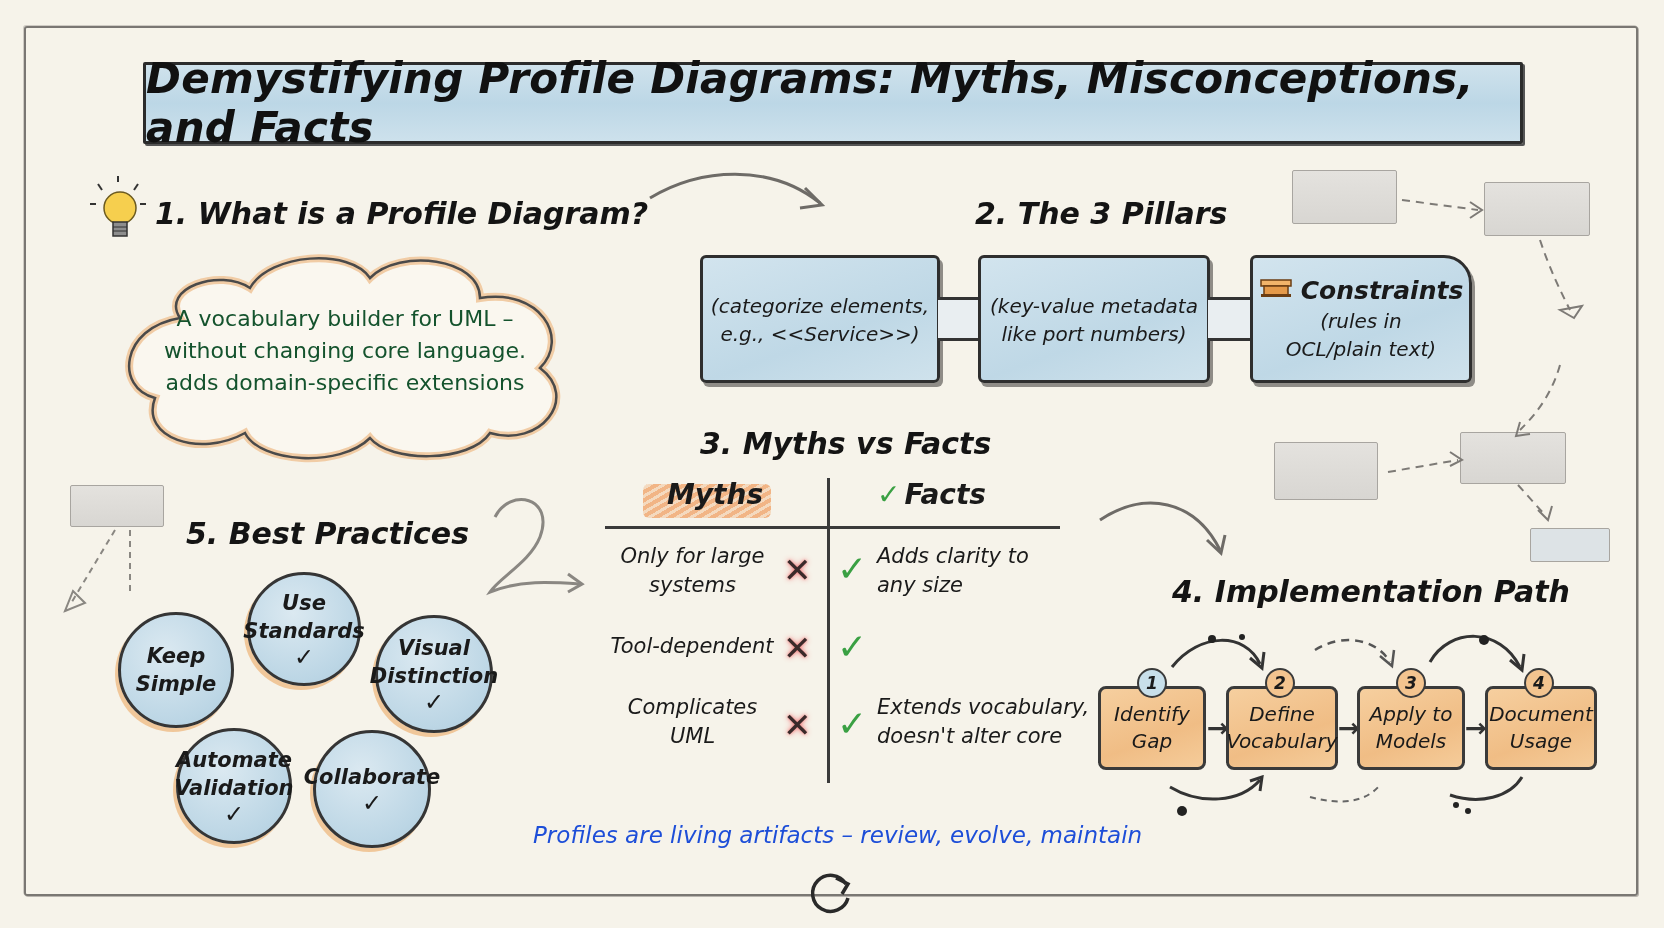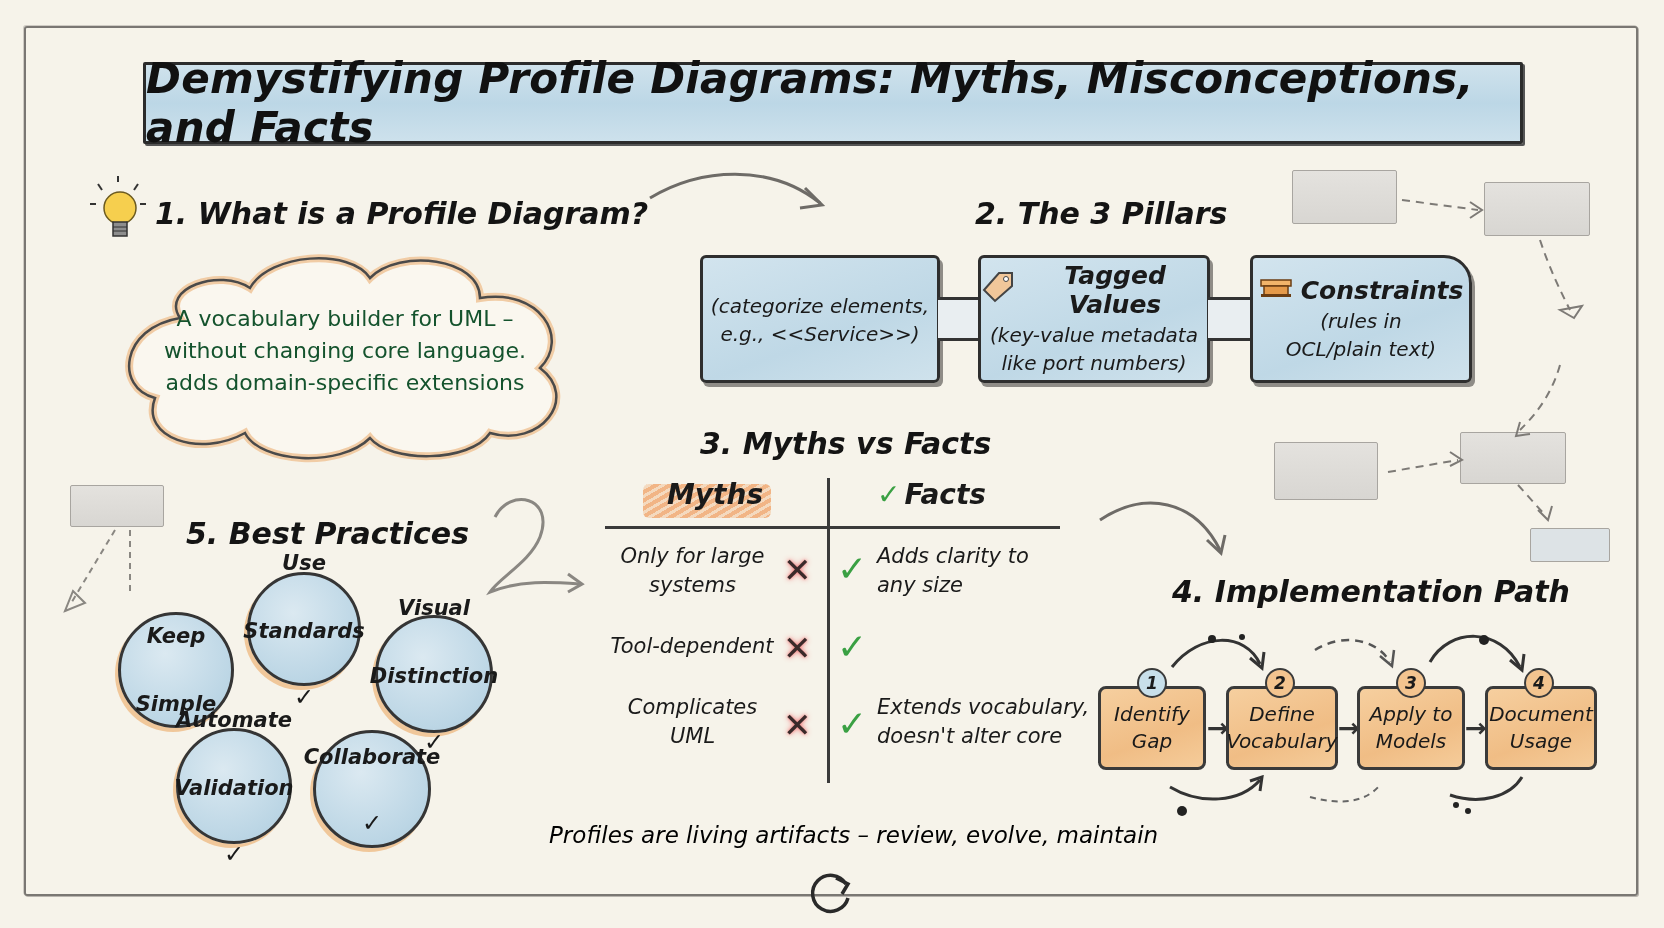--- a/index.html
+++ b/index.html
@@ -77,21 +77,21 @@
   .xmark { position: absolute; left: 178px; font-size: 34px; font-weight: bold; color: #3a2a2a; text-shadow: 0 0 6px #f08080, 0 0 3px #f08080; }
   .check { position: absolute; left: 232px; font-size: 36px; font-weight: bold; color: #3aa043; }
 
   
   .bp {
     position: absolute; border-radius: 50%;
     background: radial-gradient(circle at 40% 35%, #dbe9f1, #bcd6e5 70%, #aecbdc);
     border: 3px solid #353535;
     box-shadow: -3px 4px 0 #f0c79a;
     display: flex; flex-direction: column; align-items: center; justify-content: center;
-    text-align: center; font-size: 21px; font-weight: bold; font-style: italic; line-height: 28px; gap: 40px;
+    text-align: center; font-size: 21px; font-weight: bold; font-style: italic; line-height: 28px;
   }
   .bp .tick { font-size: 24px; line-height: 24px; }
 
   
   .step {
     position: absolute; top: 686px; width: 108px; height: 84px;
     background: linear-gradient(160deg, #f6cf9f, #f0bd85 60%, #f5cc9a);
     border: 3px solid #3a3a3a; border-radius: 8px;
     display: flex; align-items: center; justify-content: center; text-align: center;
     font-size: 20px; font-style: italic; line-height: 27px;
@@ -104,21 +104,21 @@
   }
   .step-badge.first { background: #c8dfea; }
   .step-arrow { position: absolute; top: 713px; font-size: 26px; color: #333; font-weight: bold; }
 
   .ghost-box {
     position: absolute; background: linear-gradient(180deg, #e4e2de, #d8d6d2);
     border: 1.5px solid #a8a5a0; border-radius: 2px;
   }
 
   .footer-text {
-    position: absolute; left: 533px; top: 822px; font-size: 23px; font-style: italic; color: #000000; white-space: nowrap; margin-left: 16px;
+    position: absolute; left: 533px; top: 822px; font-size: 23px; font-style: italic; color: #1d4ed8; white-space: nowrap;
   }
 </style>
 </head>
 <body>
 
 <div class="frame"></div>
 
 <div class="title-banner">
   <h1>Demystifying Profile Diagrams: Myths, Misconceptions, and Facts</h1>
 </div>
@@ -159,29 +159,20 @@
 
 <div class="section-heading" style="left:975px;top:196px">2. The 3 Pillars</div>
 
 <div class="pillar" style="left:700px;width:240px">
   <div class="pdesc">(categorize elements,</div>
   <div class="pdesc" style="margin-top:0">e.g., &lt;&lt;Service&gt;&gt;)</div>
 </div>
 <div class="connector" style="left:938px"></div>
 
 <div class="pillar" style="left:978px;width:232px">
-  <div class="ptitle">
-    <span>
-      <svg width="34" height="34">
-          <path d="M18 3 L31 3 L31 16 L14 31 L3 20 Z" fill="#f1c79a" stroke="#444" stroke-width="2"></path>
-          <circle cx="25" cy="9" r="2.5" fill="#fff" stroke="#444"></circle>
-        </svg>
-    </span>
-    <span>Tagged Values</span>
-  </div>
   <div class="pdesc">(key-value metadata</div>
   <div class="pdesc" style="margin-top:0">like port numbers)</div>
 </div>
 <div class="connector" style="left:1208px"></div>
 
 <div class="pillar" style="left:1250px;width:222px;border-top-right-radius:28px">
   <div class="ptitle">
     <span>
       <svg width="34" height="22">
           <rect x="2" y="3" width="30" height="6" fill="#f2b46a" stroke="#6b3d12" stroke-width="1.5"></rect>

